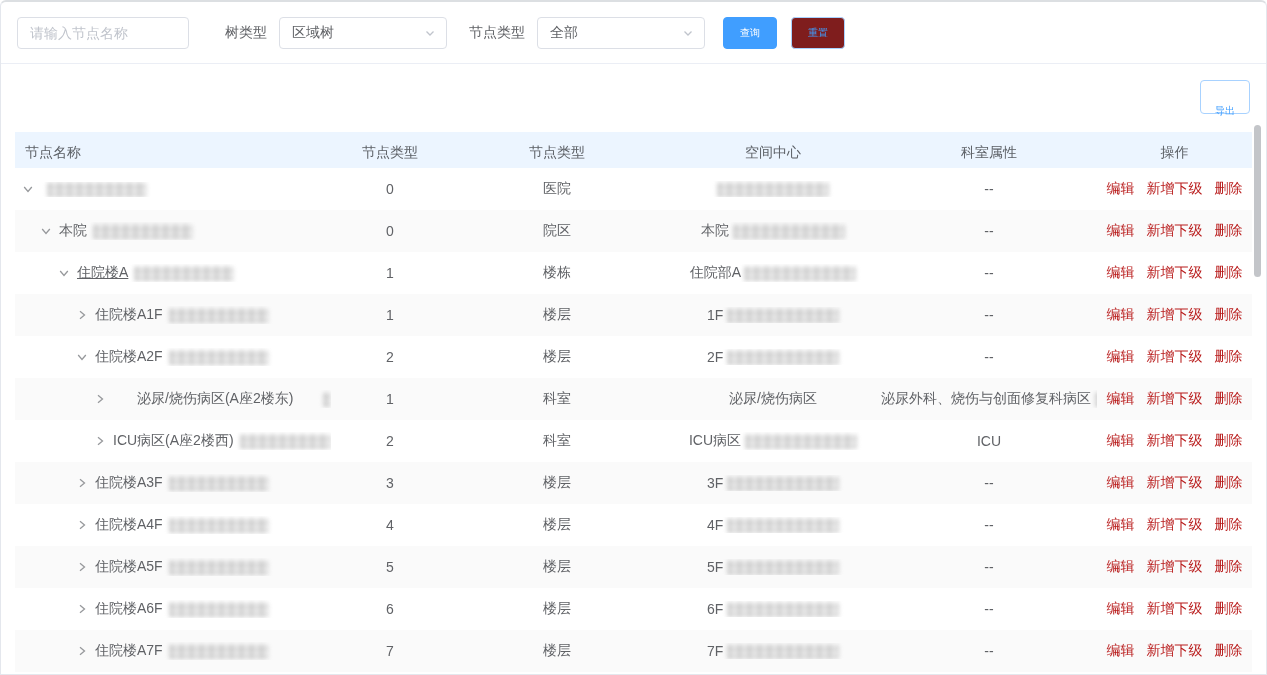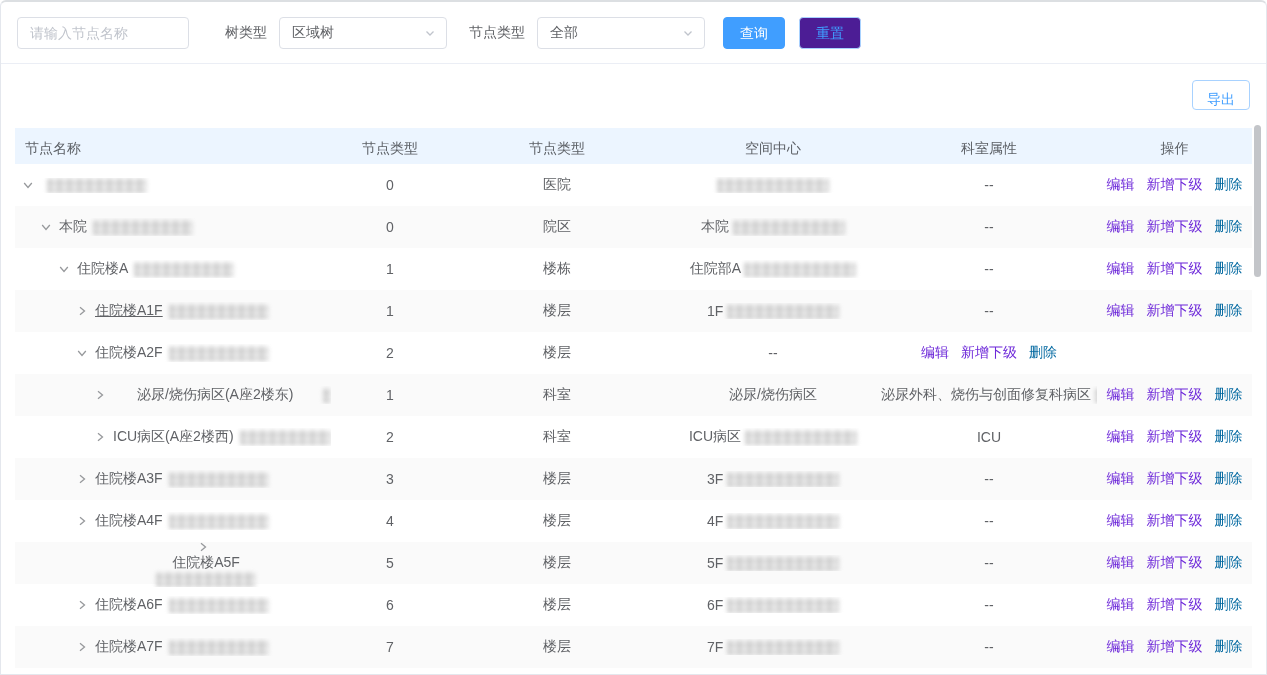--- a/index.html
+++ b/index.html
@@ -29,28 +29,28 @@
   .select {
     position:relative; width:168px; height:32px; border:1px solid #dcdfe6;
     border-radius:4px; display:flex; align-items:center; padding:0 28px 0 12px;
     color:#606266; cursor:pointer; background:#fff;
   }
   .select .caret {
     position:absolute; right:10px; top:50%; transform:translateY(-50%);
     display:flex; align-items:center;
   }
   .btn {
-    height:32px; border-radius:4px; font-size:14px; padding:0 16px;
+    height:32px; border-radius:4px; font-size:10px; padding:0 16px;
     cursor:pointer; font-family:inherit; line-height:30px;
   }
   .btn.primary { margin-left:18px; background:#409eff; border:1px solid #409eff; color:#fff; }
-  .btn.plain   { margin-left:14px; background:#4c1d95; border:1px solid #a8d2ff; color:#409eff; }
+  .btn.plain   { margin-left:14px; background:#7f1d1d; border:1px solid #a8d2ff; color:#409eff; }
   
   .toolbar { display:flex; justify-content:flex-end; padding:16px 16px 0; }
-  .btn.export { height:30px; line-height:28px; padding:4px 14px; margin-left:0; background:#fff; border:1px solid #a8d2ff; color:#409eff; border-radius:4px; }
+  .btn.export { height:30px; line-height:28px; padding:16px 14px; margin-left:0; background:#fff; border:1px solid #a8d2ff; color:#409eff; border-radius:4px; }
   
   .table { margin:18px 14px 0; }
   .tr, .thead {
     display:grid;
     grid-template-columns:316px 118px 216px 216px 216px 1fr;
     align-items:center;
   }
   .thead { height:36px; background:#ecf5ff; color:#5c6066; }
   .thead .th { text-align:center;margin-top:6px; }
   .thead .th.first { text-align:left; padding-left:10px; }
@@ -65,23 +65,23 @@
   .redact {
     display:inline-block; height:15px; border-radius:2px; vertical-align:middle;
     background:
       repeating-linear-gradient(90deg,#d9d9d9 0 5px,#f1f1f1 5px 10px),
       repeating-linear-gradient(0deg,#e3e3e3 0 4px,#f5f5f5 4px 8px);
     background-blend-mode:multiply;
     filter:blur(2px); opacity:.8;
   }
   .redact.nm-block { width:100px; margin-left:6px; }
   .redact.sp-block { width:112px; }
-  .lnk { color:#6d28d9; text-decoration:none; cursor:pointer; }
+  .lnk { color:#b91c1c; text-decoration:none; cursor:pointer; }
   .lnk + .lnk { margin-left:8px;font-family:Liberation Serif, serif; }
-  .lnk.danger { color:#0369a1; }
+  .lnk.danger { color:#b91c1c; }
   
   .scroll-thumb {
     position:absolute; right:5px; top:123px; width:7px; height:152px;
     background:#b8bbbf; border-radius:4px; opacity:.85; cursor:pointer;
   }
 </style>
 </head>
 <body>
 
 <div class="page">
@@ -164,21 +164,21 @@
       <span class="redact sp-block" hidden=""></span>
     </div>
     <div class="td">--</div>
     <div class="td">
       <a class="lnk">编辑</a>
       <a class="lnk">新增下级</a>
       <a class="lnk danger">删除</a>
     </div>
   </div>
         <div class="tr">
-    <div class="td name" style="padding-left: 42px;">
+    <div class="td name" style="padding-left: 42px; text-decoration: underline;">
       <span class="chev open">
         <svg width="12" height="12" viewBox="0 0 12 12">
                 <path d="M4 2.2 L8.5 6 L4 9.8" fill="none" stroke="#97999c" stroke-width="1.3"></path>
               </svg>
       </span>
       <span class="nm">住院楼A</span>
       <span class="redact nm-block" hidden=""></span>
     </div>
     <div class="td">1</div>
     <div class="td">楼栋</div>
@@ -187,21 +187,21 @@
       <span class="redact sp-block" hidden=""></span>
     </div>
     <div class="td">--</div>
     <div class="td">
       <a class="lnk">编辑</a>
       <a class="lnk">新增下级</a>
       <a class="lnk danger">删除</a>
     </div>
   </div>
         <div class="tr striped">
-    <div class="td name" style="padding-left: 60px; text-decoration: underline;">
+    <div class="td name" style="padding-left: 60px;">
       <span class="chev">
         <svg width="12" height="12" viewBox="0 0 12 12">
                 <path d="M4 2.2 L8.5 6 L4 9.8" fill="none" stroke="#97999c" stroke-width="1.3"></path>
               </svg>
       </span>
       <span class="nm">住院楼A1F</span>
       <span class="redact nm-block" hidden=""></span>
     </div>
     <div class="td">1</div>
     <div class="td">楼层</div>
@@ -221,20 +221,24 @@
       <span class="chev open">
         <svg width="12" height="12" viewBox="0 0 12 12">
                 <path d="M4 2.2 L8.5 6 L4 9.8" fill="none" stroke="#97999c" stroke-width="1.3"></path>
               </svg>
       </span>
       <span class="nm">住院楼A2F</span>
       <span class="redact nm-block" hidden=""></span>
     </div>
     <div class="td">2</div>
     <div class="td">楼层</div>
+    <div class="td">
+      <span>2F</span>
+      <span class="redact sp-block" hidden=""></span>
+    </div>
     <div class="td">--</div>
     <div class="td">
       <a class="lnk">编辑</a>
       <a class="lnk">新增下级</a>
       <a class="lnk danger">删除</a>
     </div>
   </div>
         <div class="tr striped">
     <div class="td name" style="padding-left: 78px; gap: 24px;">
       <span class="chev">
@@ -321,21 +325,21 @@
       <span class="redact sp-block" hidden=""></span>
     </div>
     <div class="td">--</div>
     <div class="td">
       <a class="lnk">编辑</a>
       <a class="lnk">新增下级</a>
       <a class="lnk danger">删除</a>
     </div>
   </div>
         <div class="tr striped">
-    <div class="td name" style="padding-left: 60px; flex-direction: column;">
+    <div class="td name" style="padding-left: 60px;">
       <span class="chev">
         <svg width="12" height="12" viewBox="0 0 12 12">
                 <path d="M4 2.2 L8.5 6 L4 9.8" fill="none" stroke="#97999c" stroke-width="1.3"></path>
               </svg>
       </span>
       <span class="nm">住院楼A5F</span>
       <span class="redact nm-block" hidden=""></span>
     </div>
     <div class="td">5</div>
     <div class="td">楼层</div>

